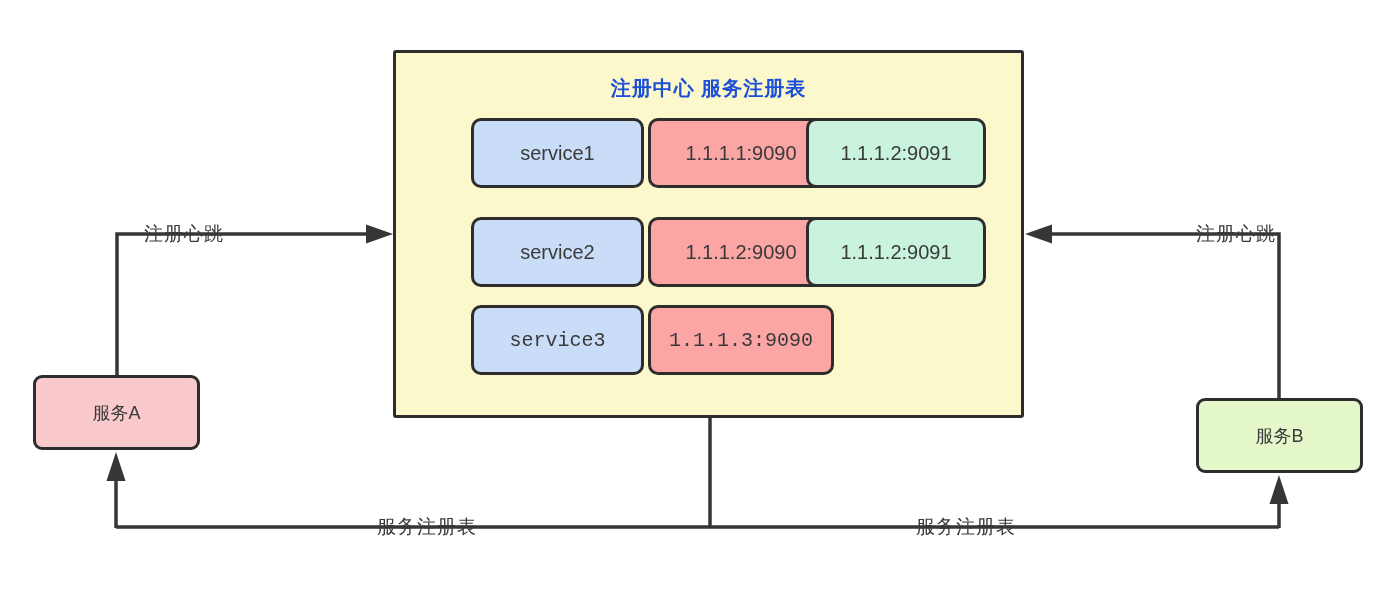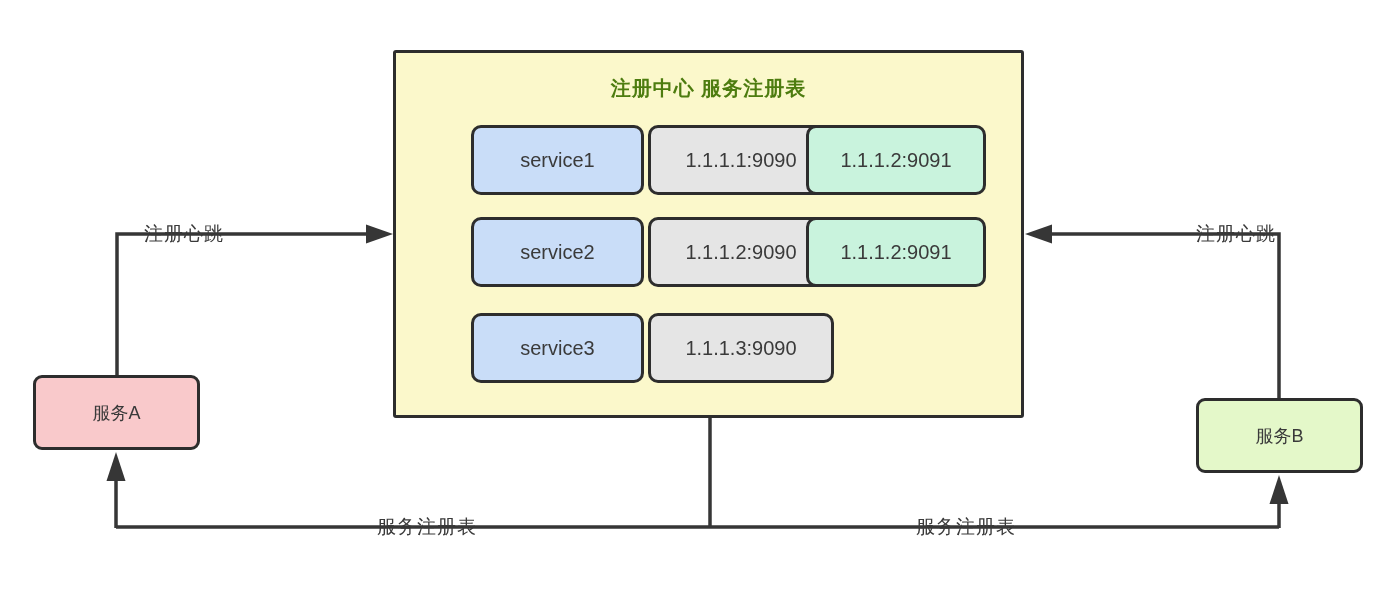--- a/index.html
+++ b/index.html
@@ -46,32 +46,32 @@
     z-index: 2;
   }
   .registry-title {
     position: absolute;
     left: 0;
     right: 0;
     top: 22px;
     text-align: center;
     font-size: 20px;
     font-weight: bold;
-    color: #4d7c0f;
+    color: #1d4ed8;
     letter-spacing: 1px;
   }
   .reg-row {
     position: absolute;
     left: 0;
     width: 100%;
     height: 70px;
   }
-  .reg-row.r1 { top: 72px; padding-left: 38px; }
+  .reg-row.r1 { top: 65px; padding-left: 38px; }
   .reg-row.r2 { top: 164px; }
-  .reg-row.r3 { top: 260px; }
+  .reg-row.r3 { top: 252px; font-family: Liberation Mono, monospace; }
   .cell {
     position: absolute;
     top: 0;
     height: 70px;
     box-sizing: border-box;
     border: 3px solid #2d2d2d;
     border-radius: 10px;
     display: flex;
     align-items: center;
     justify-content: center;
@@ -79,21 +79,21 @@
     color: #3a3a3a;
   }
   .cell.service {
     left: 75px;
     width: 173px;
     background: #c9ddf8;
   }
   .cell.ep1 {
     left: 252px;
     width: 186px;
-    background: #e5e5e5;
+    background: #fca5a5;
   }
   .cell.ep2 {
     left: 410px;
     width: 180px;
     background: #c9f3dd;
   }
   
   .node {
     position: absolute;
     box-sizing: border-box;

